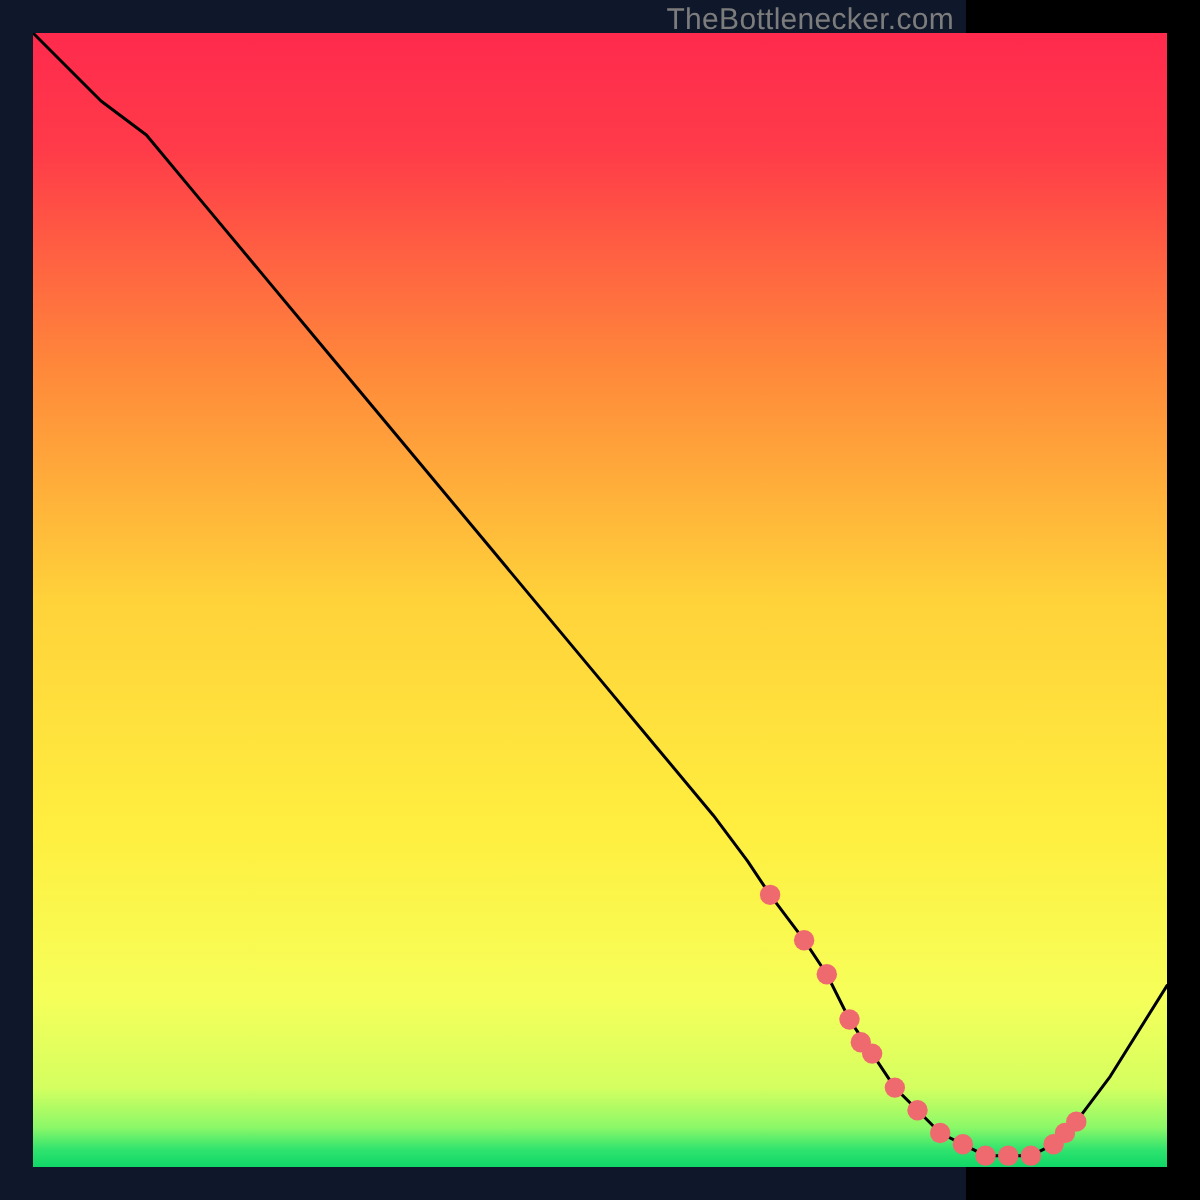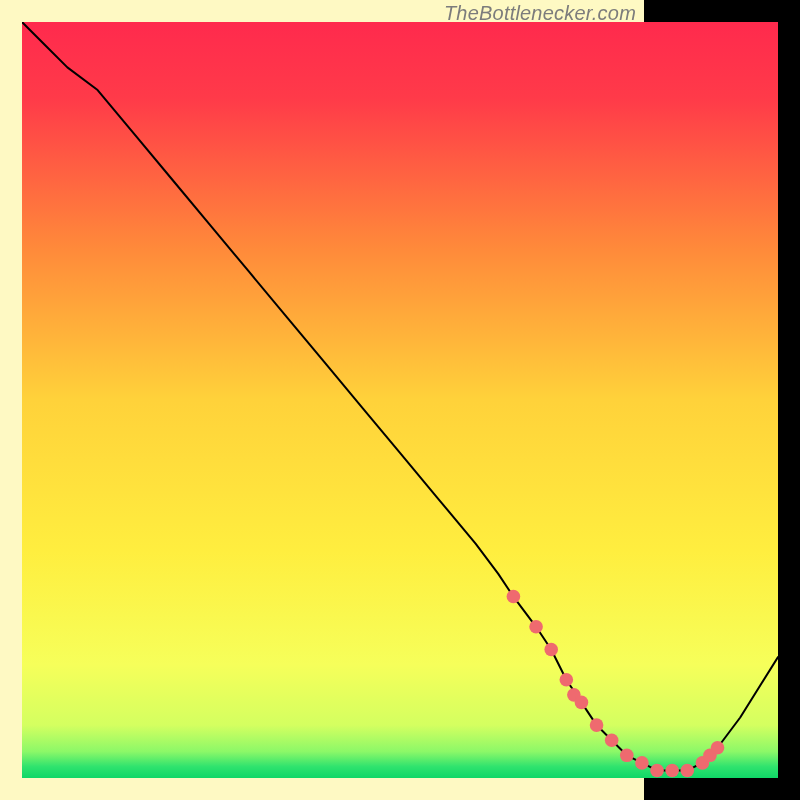--- a/index.html
+++ b/index.html
@@ -8,22 +8,21 @@
     width: 800px;
     height: 800px;
     background: #000;
     overflow: hidden;
     font-family: Arial, Helvetica, sans-serif;
   }
   .stage {
     position: relative;
     width: 644px;
     height: 800px;
-    background: #fef9c3;
-    font-style: italic;
+    background: #0f172a;
   }
   .plot {
     position: absolute;
     left: 22px;
     top: 22px;
     width: 756px;
     height: 756px;
   }
   .watermark {
     position: absolute;

